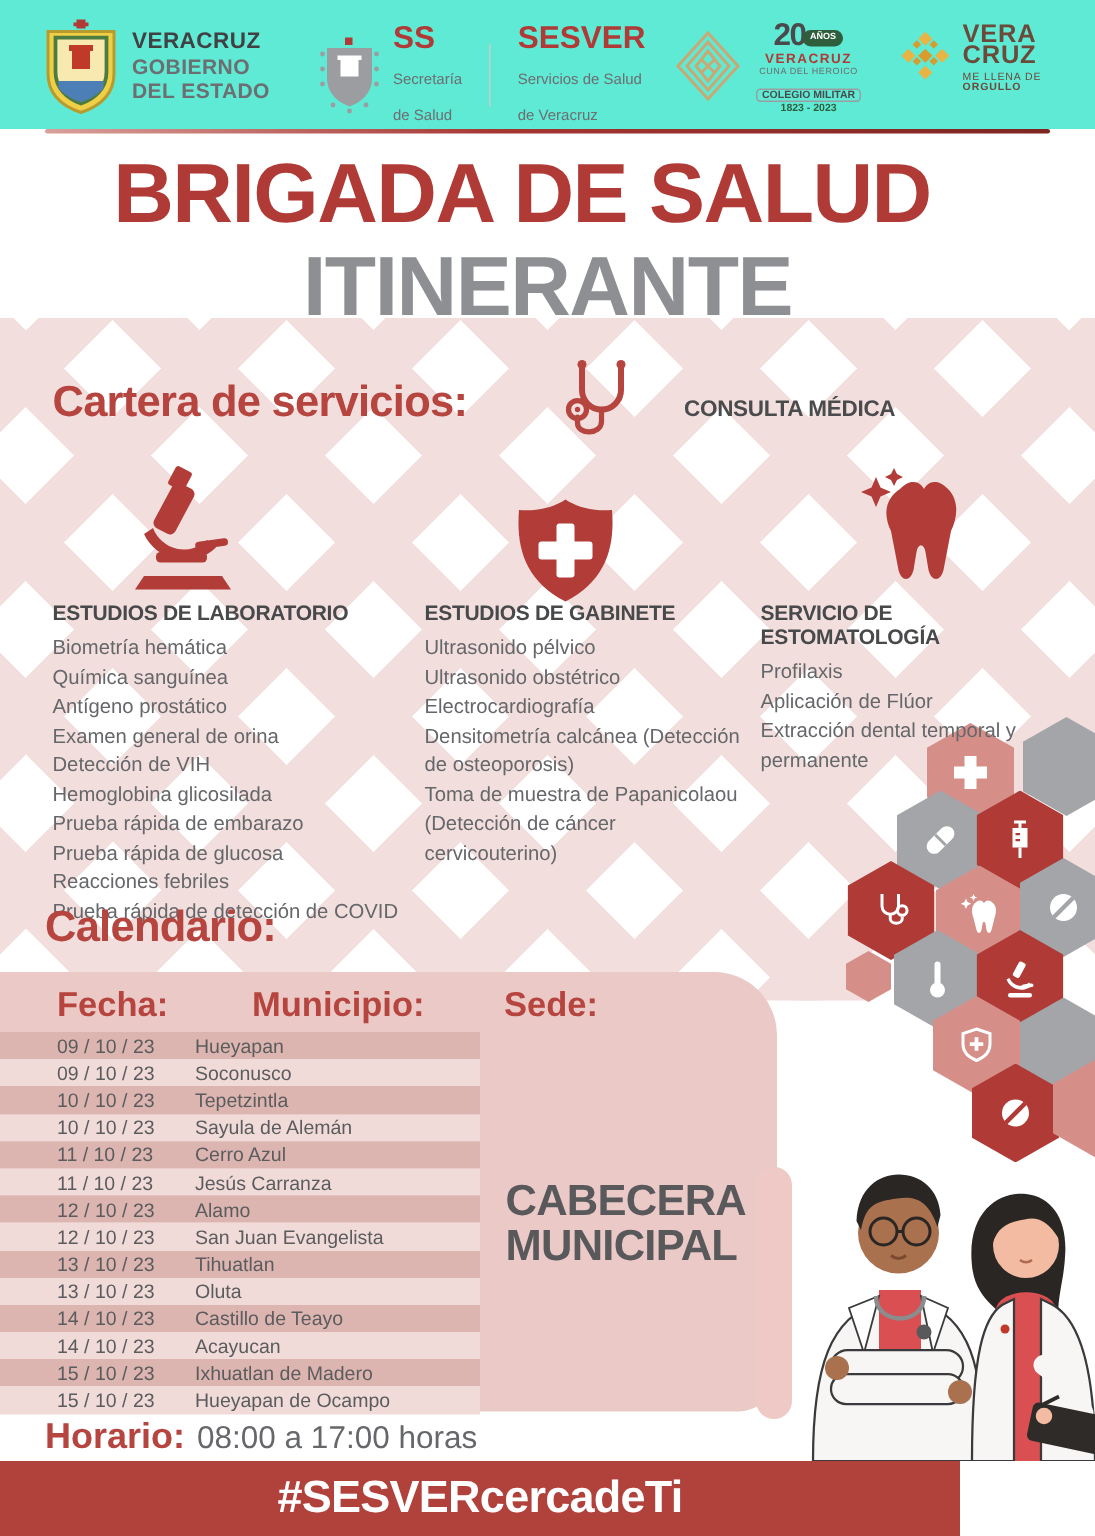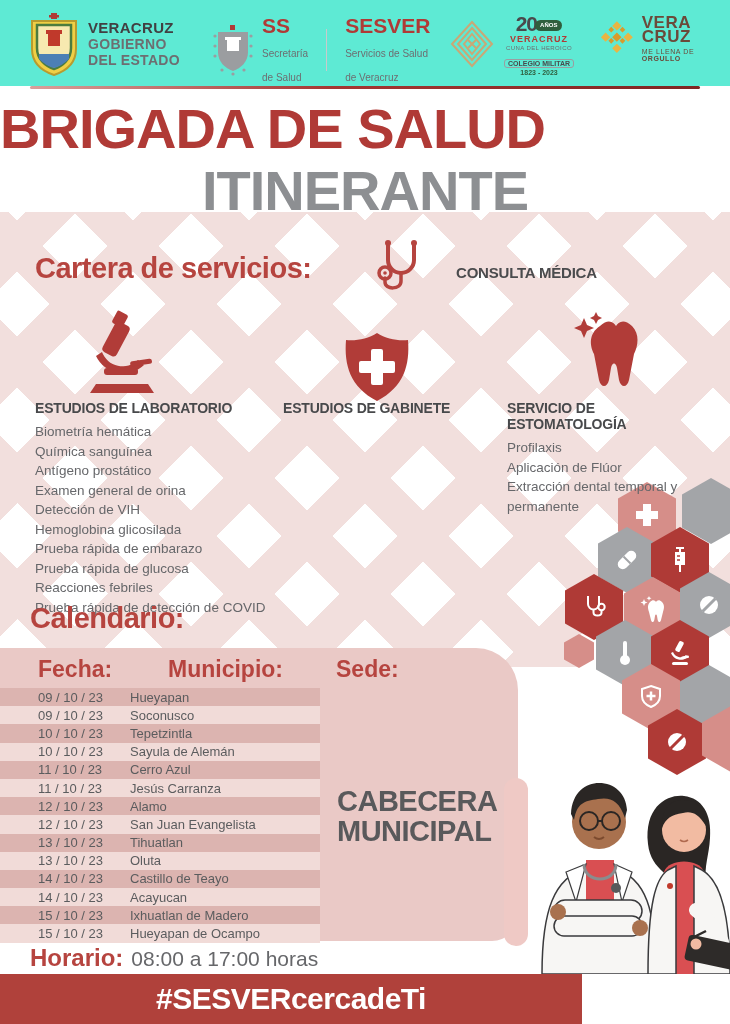--- a/index.html
+++ b/index.html
@@ -28,21 +28,21 @@
            padding:0 3px; display:inline-block; margin-top:1px;}
   .b-years { font-size:7px; font-weight:bold; color:#2F5E3D; }
   .vcbrand { left:600px; top:16px; }
   .vc-txt { line-height:14px; font-weight:bold; font-size:17px; color:#6B4A3A; letter-spacing:.5px; }
   .vc-tag { font-size:7px; color:#6B4A3A; letter-spacing:.6px; margin-top:4px; font-weight:normal;}
   .vc-tag b { font-weight:bold; }
   .header-line { position:absolute; left:30px; top:86px; width:670px; height:3px; z-index:5;
     background:linear-gradient(90deg,#D9A09B 0%,#A53632 45%,#7E2522 100%); border-radius:2px; }
 
   
-  .title1 { position:absolute; left:0; top:96px; width:696px; text-align:left; z-index:4;
+  .title1 { position:absolute; left:0; top:96px; width:696px; text-align:center; z-index:4;
     font-size:56px; font-weight:bold; letter-spacing:-1px; color:#B03A36; }
   .title2 { position:absolute; left:0; top:158px; width:730px; text-align:center; z-index:4;
     font-size:56px; font-weight:bold; letter-spacing:-1px; color:#8D8F92; }
 
   
   .pattern { position:absolute; left:0; top:212px; width:730px; height:455px; z-index:0;
     background:
       repeating-linear-gradient(45deg, rgba(255,255,255,0) 0 46px, #F2DFDD 46px 82px),
       repeating-linear-gradient(-45deg, rgba(255,255,255,0) 0 46px, #F2DFDD 46px 82px);
   }
@@ -89,21 +89,21 @@
   .row:nth-child(even) { background:#F1DBD8; }
   .cell-f { width:130px; padding-left:38px; }
   .cell-m { flex:1; }
   .sede-val { position:absolute; left:337px; top:786px; z-index:3; width:180px;
     font-size:29px; font-weight:bold; color:#59595B; line-height:30px; letter-spacing:-.5px; }
 
   
   .horario { position:absolute; left:30px; top:944px; z-index:3; }
   .horario .lbl { font-size:24px; font-weight:bold; color:#B6443F; }
   .horario .val { font-size:21px; color:#66676A; margin-left:8px; }
-  .footer { position:absolute; left:0; bottom:0; width:582px; height:50px; background:#B0413B; z-index:6;
+  .footer { position:absolute; left:0; bottom:0; width:640px; height:50px; background:#B0413B; z-index:6;
     display:flex; align-items:center; justify-content:center; }
   .footer span { color:#fff; font-size:30px; font-weight:bold; letter-spacing:-.5px; }
 
   .doctors { position:absolute; left:498px; top:760px; z-index:4; }
 </style>
 </head>
 <body>
 
 <div class="header">
   <div class="logo-group gov-logo">
@@ -246,20 +246,27 @@
     <li>Hemoglobina glicosilada</li>
     <li>Prueba rápida de embarazo</li>
     <li>Prueba rápida de glucosa</li>
     <li>Reacciones febriles</li>
     <li>Prueba rápida de detección de COVID</li>
   </ul>
 </div>
 
 <div class="svc-col col-gab">
   <h3>ESTUDIOS DE GABINETE</h3>
+  <ul>
+    <li>Ultrasonido pélvico</li>
+    <li>Ultrasonido obstétrico</li>
+    <li>Electrocardiografía</li>
+    <li>Densitometría calcánea (Detección de osteoporosis)</li>
+    <li>Toma de muestra de Papanicolaou (Detección de cáncer cervicouterino)</li>
+  </ul>
 </div>
 
 <div class="svc-col col-est">
   <h3>SERVICIO DE ESTOMATOLOGÍA</h3>
   <ul>
     <li>Profilaxis</li>
     <li>Aplicación de Flúor</li>
     <li>Extracción dental temporal y permanente</li>
   </ul>
 </div>

